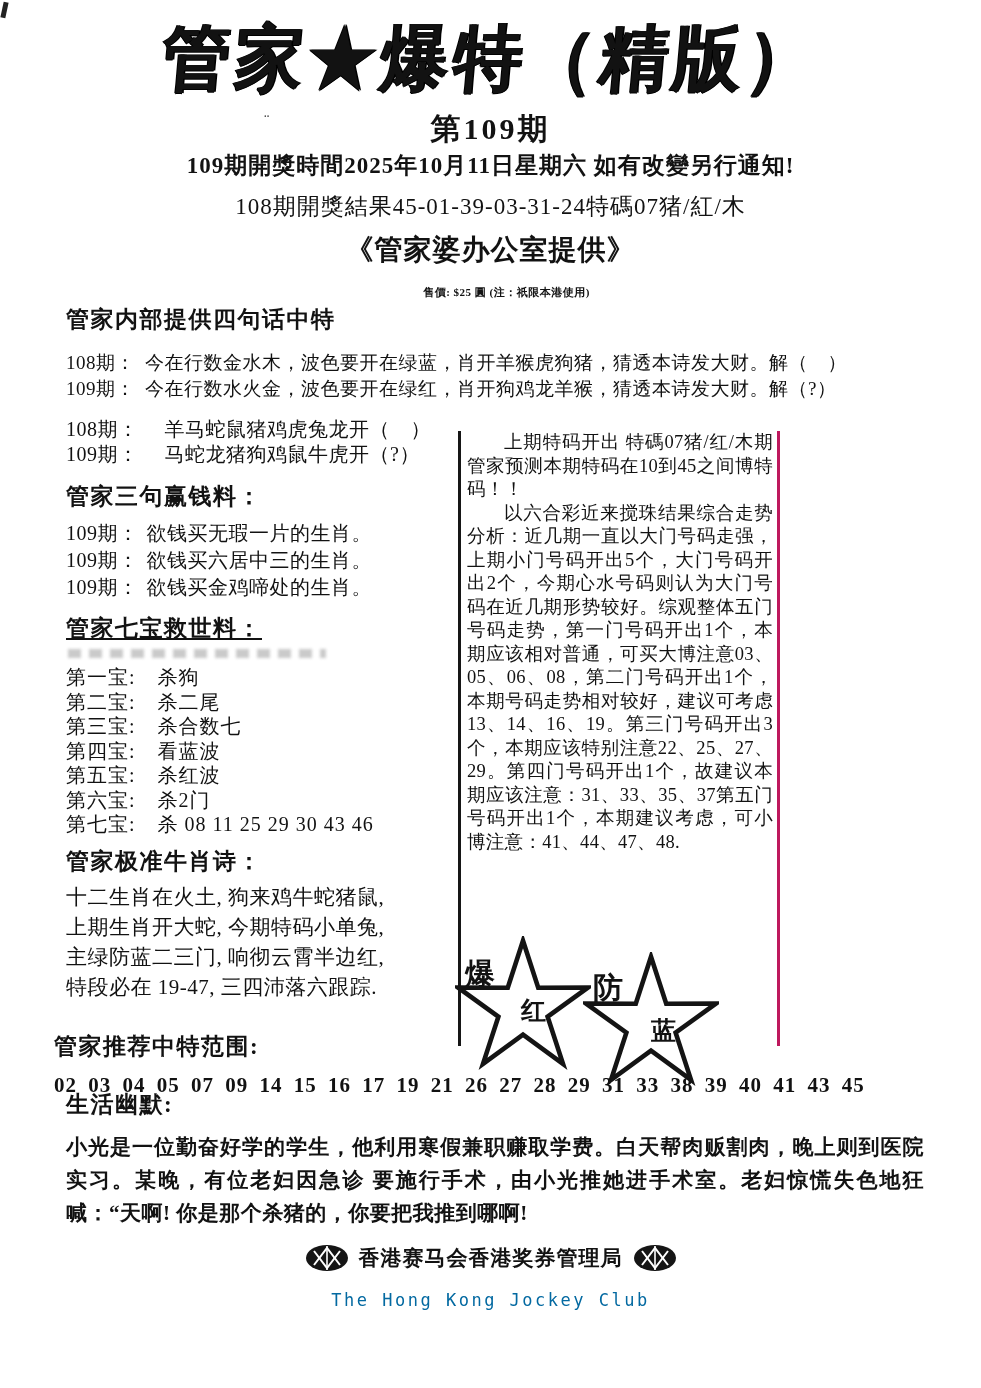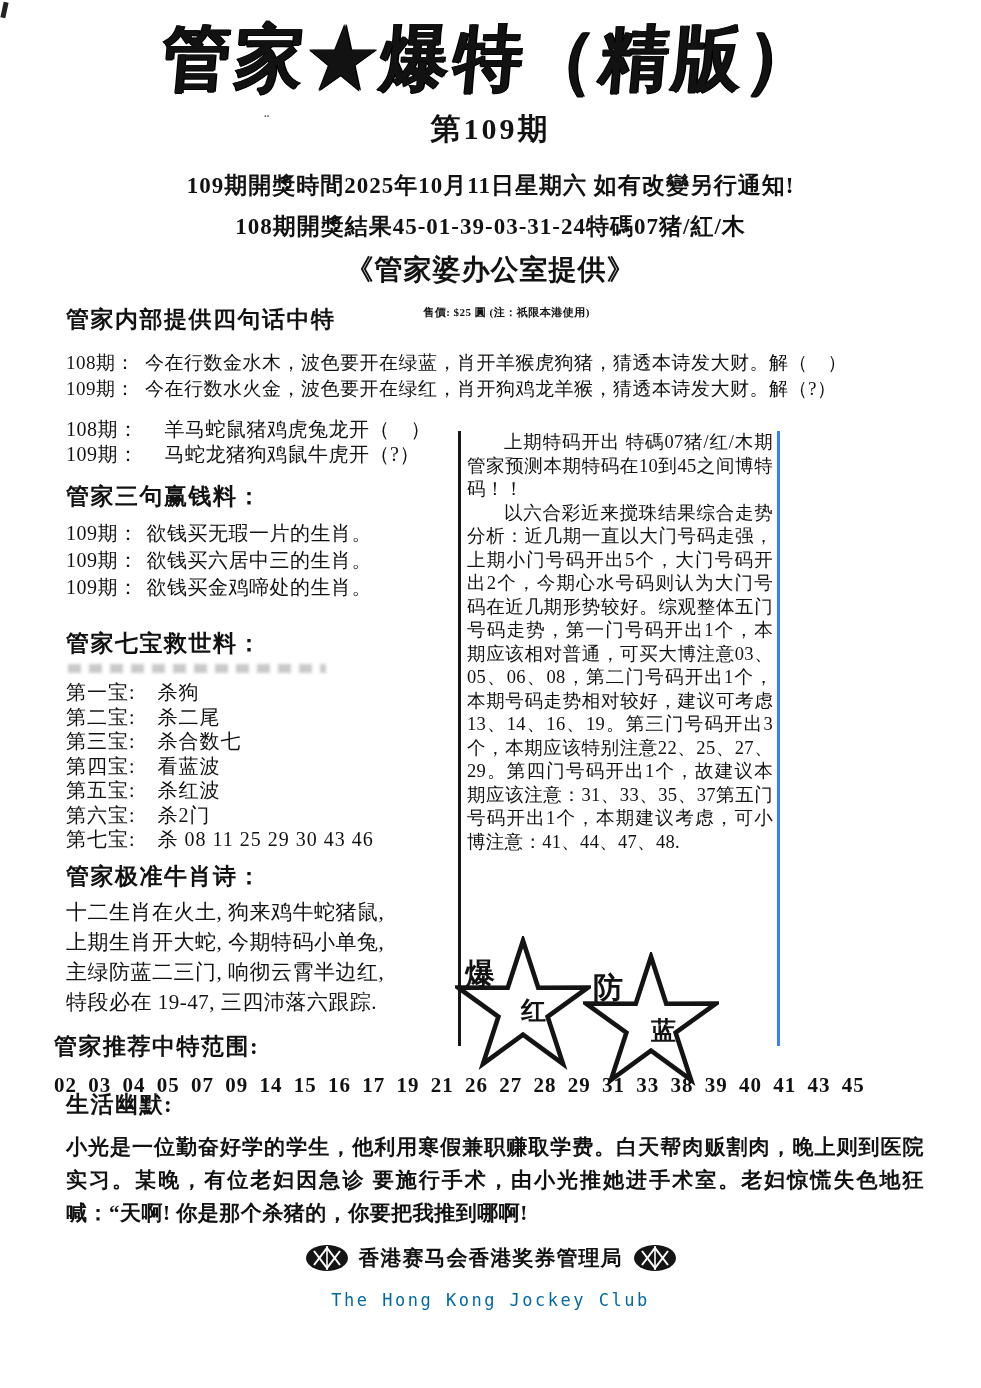--- a/index.html
+++ b/index.html
@@ -19,22 +19,22 @@
 
   
   .header { position:absolute; top:14px; left:0; width:100%; text-align:center; }
   .masthead {
     display:inline-block;
     font-size:68px; font-weight:900; letter-spacing:5px; white-space:nowrap;
     transform:skewX(-5deg) scaleY(1.06);
     text-shadow:1.6px 0 0 #000, 0 1px 0 #000, -1px 0 0 #000;
   }
   .issue   { font-size:30px; font-weight:700; letter-spacing:3px; margin-top:4px; }
-  .meta1   { font-size:23px; font-weight:700; letter-spacing:1px; margin-top:20px; }
-  .meta2   { font-size:23px; font-weight:700; letter-spacing:1px; margin-top:10px; }
+  .meta1   { font-size:23px; font-weight:700; letter-spacing:1px; margin-top:0; }
+  .meta2   { font-size:23px; font-weight:400; letter-spacing:1px; margin-top:10px; }
   .provider{ font-size:28px; font-weight:700; letter-spacing:1px; margin-top:9px; }
   .price   { font-size:11px; font-weight:700; margin-top:16px; letter-spacing:.5px;padding-left:32px; }
 
   
   .sec-h { font-size:23px; font-weight:700; letter-spacing:1.5px; }
   .row-label { margin-right:10px; }
 
   
   .four { position:absolute; top:304px; left:66px; width:870px; }
   .four .rows { margin-top:15px; }
@@ -45,36 +45,36 @@
   .left-col { position:absolute; left:66px; top:2px; width:380px; }
 
   .nine-h  { margin-bottom:10px; }
   .nine .kv-row  { font-size:20px; line-height:25px; letter-spacing:.5px; }
   .nine .row-label { margin-right:26px; }
 
   .three-h { margin-top:14px; margin-bottom:8px; }
   .three .kv-row { font-size:20px; line-height:27px; letter-spacing:.5px; }
   .three .row-label { margin-right:8px; }
 
-  .seven-h { margin-top:27px; }
+  .seven-h { margin-top:12px;text-decoration:underline; }
   .smudge {
     width:258px; height:9px; margin:5px 0 7px 2px;
     background:repeating-linear-gradient(90deg,#b9b9b9 0 13px,transparent 13px 21px);
     filter:blur(1.4px); opacity:.75;
   }
   .seven .kv-row { font-size:20px; line-height:24.5px; letter-spacing:1px; }
   .seven .row-label { margin-right:22px; }
 
   .poem-h { margin-top:9px; margin-bottom:5px; }
   .poem-line { font-size:21px; line-height:30px; letter-spacing:.5px; }
 
   
   .right-col {
     position:absolute; left:458px; top:16px; width:322px; height:615px;
-    border-left:3px solid #161616; border-right:3px solid #3b82f6;
+    border-left:3px solid #161616; border-right:3px solid #be185d;
     padding:0 4px 0 6px;
   }
   .analysis-p {
     font-size:18.5px; line-height:23.5px; letter-spacing:.3px;
     text-align:justify; text-indent:2em;
   }
   .stars-row { position:absolute; left:4px; bottom:-40px; width:310px; height:150px; }
   .star-label { position:absolute; font-size:30px; font-weight:700; }
   .star-inner { position:absolute; font-size:25px; font-weight:700; }
   .star-svg   { position:absolute; }

